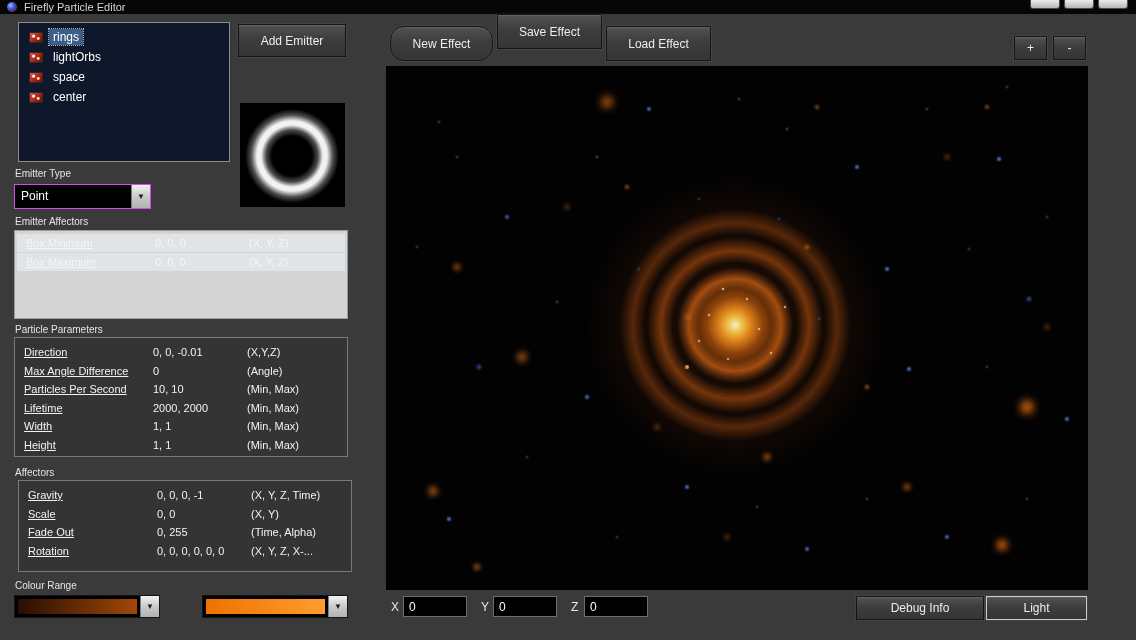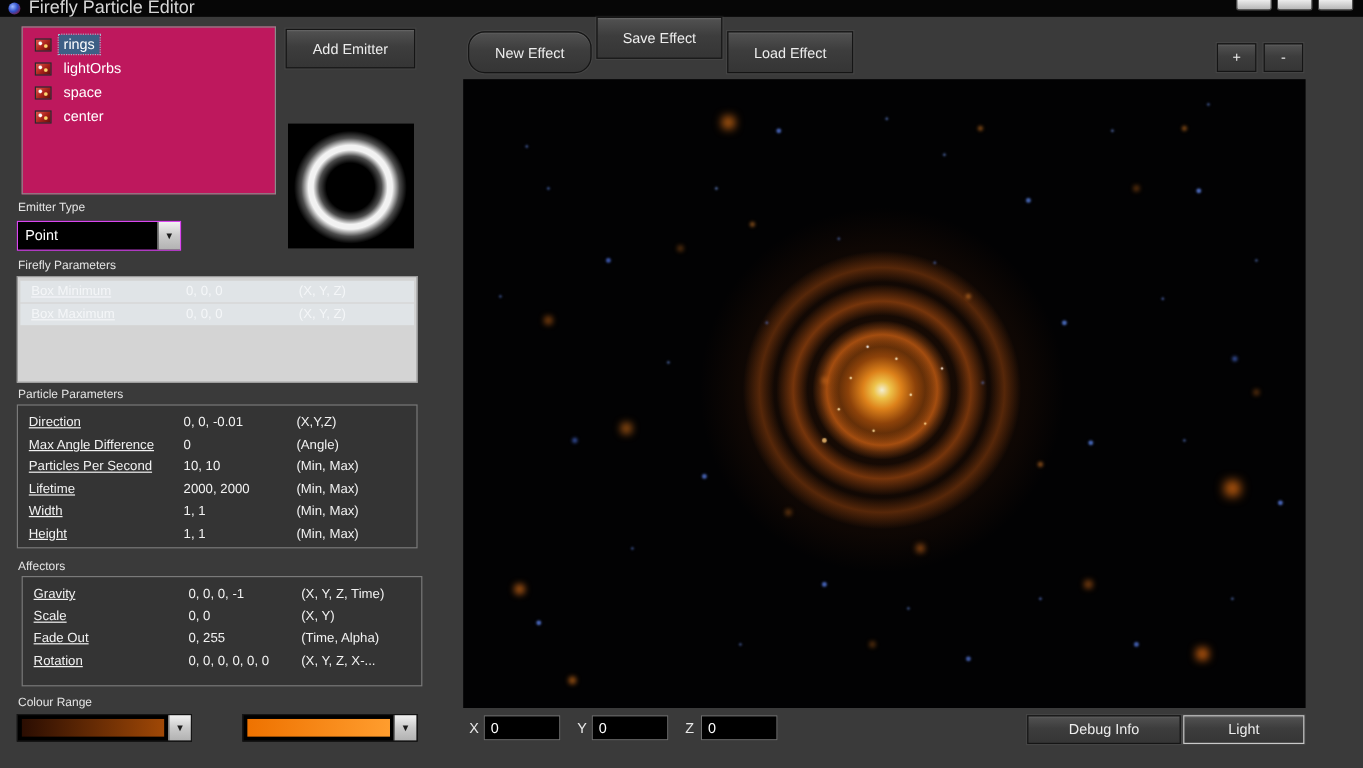--- a/index.html
+++ b/index.html
@@ -2,35 +2,35 @@
 <html><head>
 <meta charset="utf-8">
 <style>
   * { margin:0; padding:0; box-sizing:border-box; }
   html,body { width:1136px; height:640px; overflow:hidden; }
   body { background:#000; font-family:"Liberation Sans", sans-serif; position:relative; }
 
   .window { position:absolute; inset:0; }
 
   
-  .titlebar { position:absolute; top:0; left:0; right:0; height:14px; background:#060606; color:#d6d6d6; font-size:15px; }
+  .titlebar { position:absolute; top:0; left:0; right:0; height:14px; background:#060606; color:#d6d6d6; font-size:11px; }
   .app-icon { position:absolute; left:7px; top:2px; width:10px; height:10px; border-radius:50%;
               background: radial-gradient(circle at 35% 35%, #9db8ff, #3050c8 45%, #8a1020 90%); }
   .title-text { position:absolute; left:24px; top:0; line-height:14px; }
   .win-controls { position:absolute; right:8px; top:0; display:flex; gap:4px; }
   .win-btn { width:30px; height:9px; background:linear-gradient(#ececec,#b5b5b5); border:1px solid #4a4a4a;
              border-top:none; border-radius:0 0 3px 3px; cursor:pointer; }
 
   
   .client { position:absolute; top:14px; left:0; right:0; bottom:0; background:#3a3a3a; }
 
   .lbl { position:absolute; color:#e4e4e4; font-size:10px; white-space:nowrap; }
 
   
-  .listbox { position:absolute; left:18px; top:8px; width:212px; height:140px; background:#be185d;
+  .listbox { position:absolute; left:18px; top:8px; width:212px; height:140px; background:#0f172a;
              border:1px solid #8a8a8a; padding:4px 2px; }
   .list-item { display:flex; align-items:center; height:20px; gap:6px; padding-left:8px;
                color:#fff; font-size:12px; cursor:default; }
   .emitter-icon { width:14px; height:11px; flex:0 0 auto; border:1px solid #2a2a2a;
       background:
         radial-gradient(circle at 30% 35%, #fff 0 1px, transparent 2px),
         radial-gradient(circle at 68% 60%, #ffd870 0 1px, transparent 2px),
         linear-gradient(135deg, #e0564c, #a82019 55%, #611009); }
   .item-label { padding:1px 4px; }
   .item-label.selected { background:#3d5f85; outline:1px dotted #9fb6cc; }
@@ -167,21 +167,21 @@
     <div class="preview">
       <div class="preview-ring"></div>
     </div>
 
     <span class="lbl" style="left:15px; top:154px;">Emitter Type</span>
     <div class="dropdown" style="left:14px; top:170px; width:137px; height:25px;">
       <span class="dd-text">Point</span>
       <span class="dd-btn">▼</span>
     </div>
 
-    <span class="lbl" style="left:15px; top:202px;">Firefly Parameters</span>
+    <span class="lbl" style="left:15px; top:202px;">Emitter Affectors</span>
     <div class="light-box">
       <div class="row3 ghost-row">
         <span class="c-name">Box Minimum</span>
         <span class="c-value">0, 0, 0</span>
         <span class="c-hint">(X, Y, Z)</span>
       </div>
       <div class="row3 ghost-row">
         <span class="c-name">Box Maximum</span>
         <span class="c-value">0, 0, 0</span>
         <span class="c-hint">(X, Y, Z)</span>

